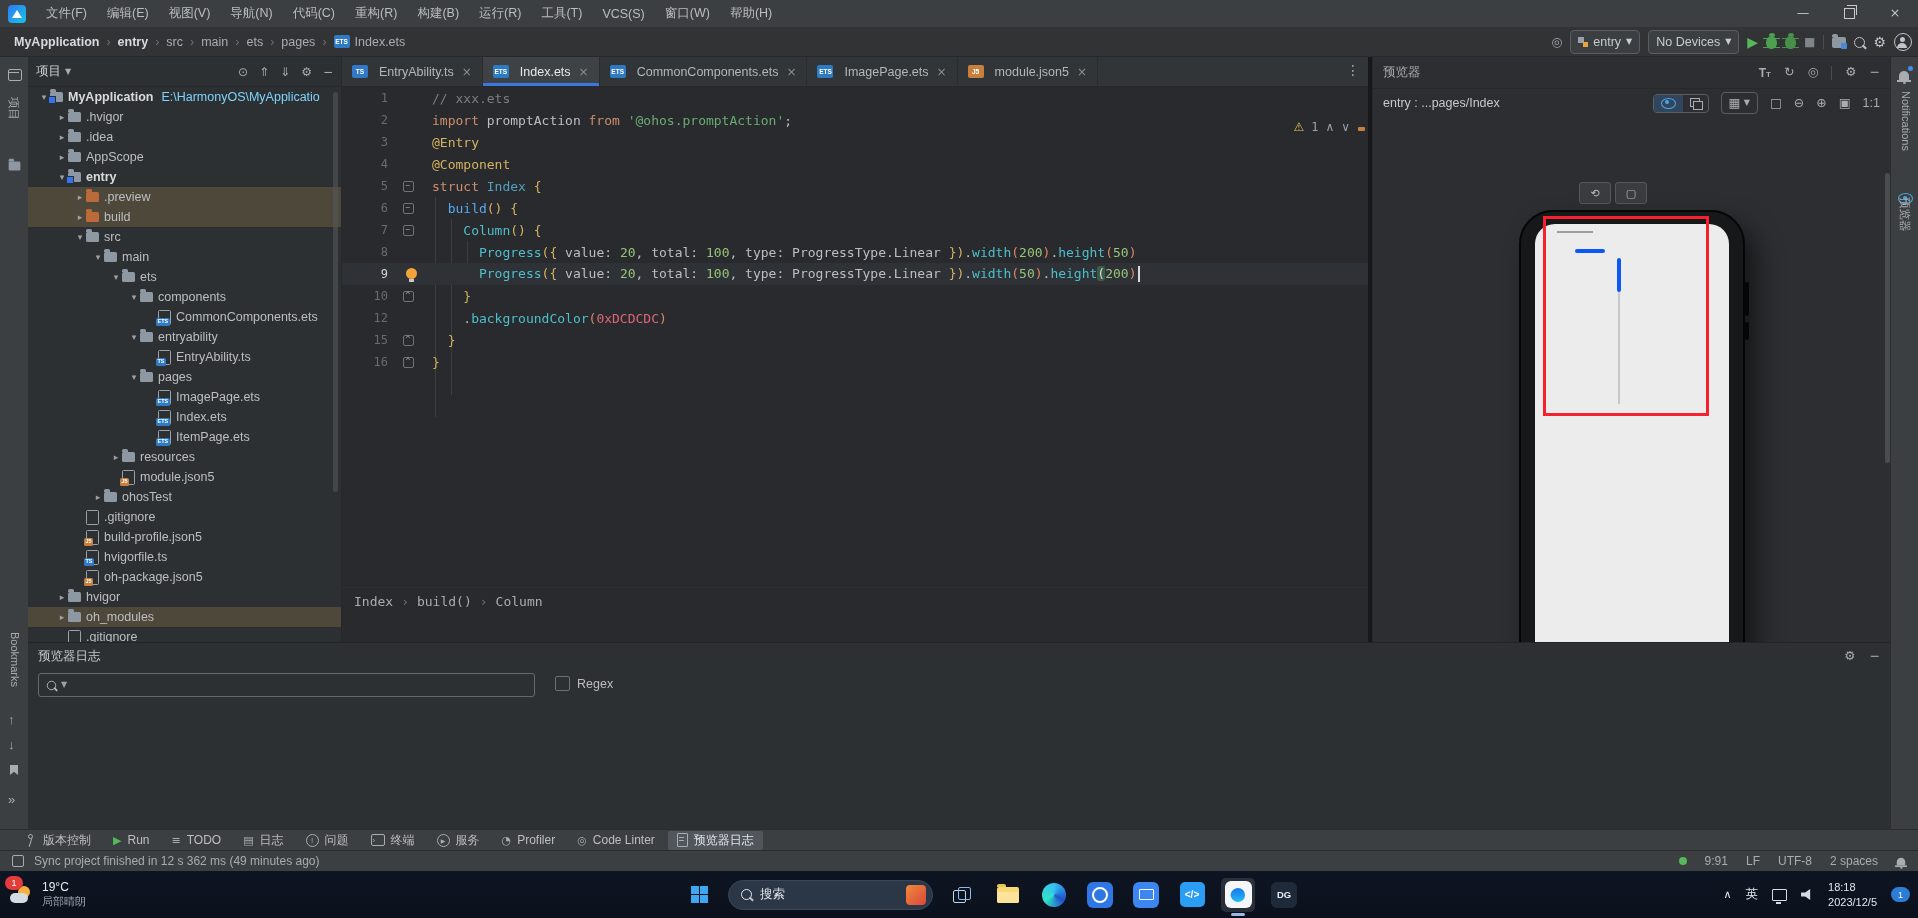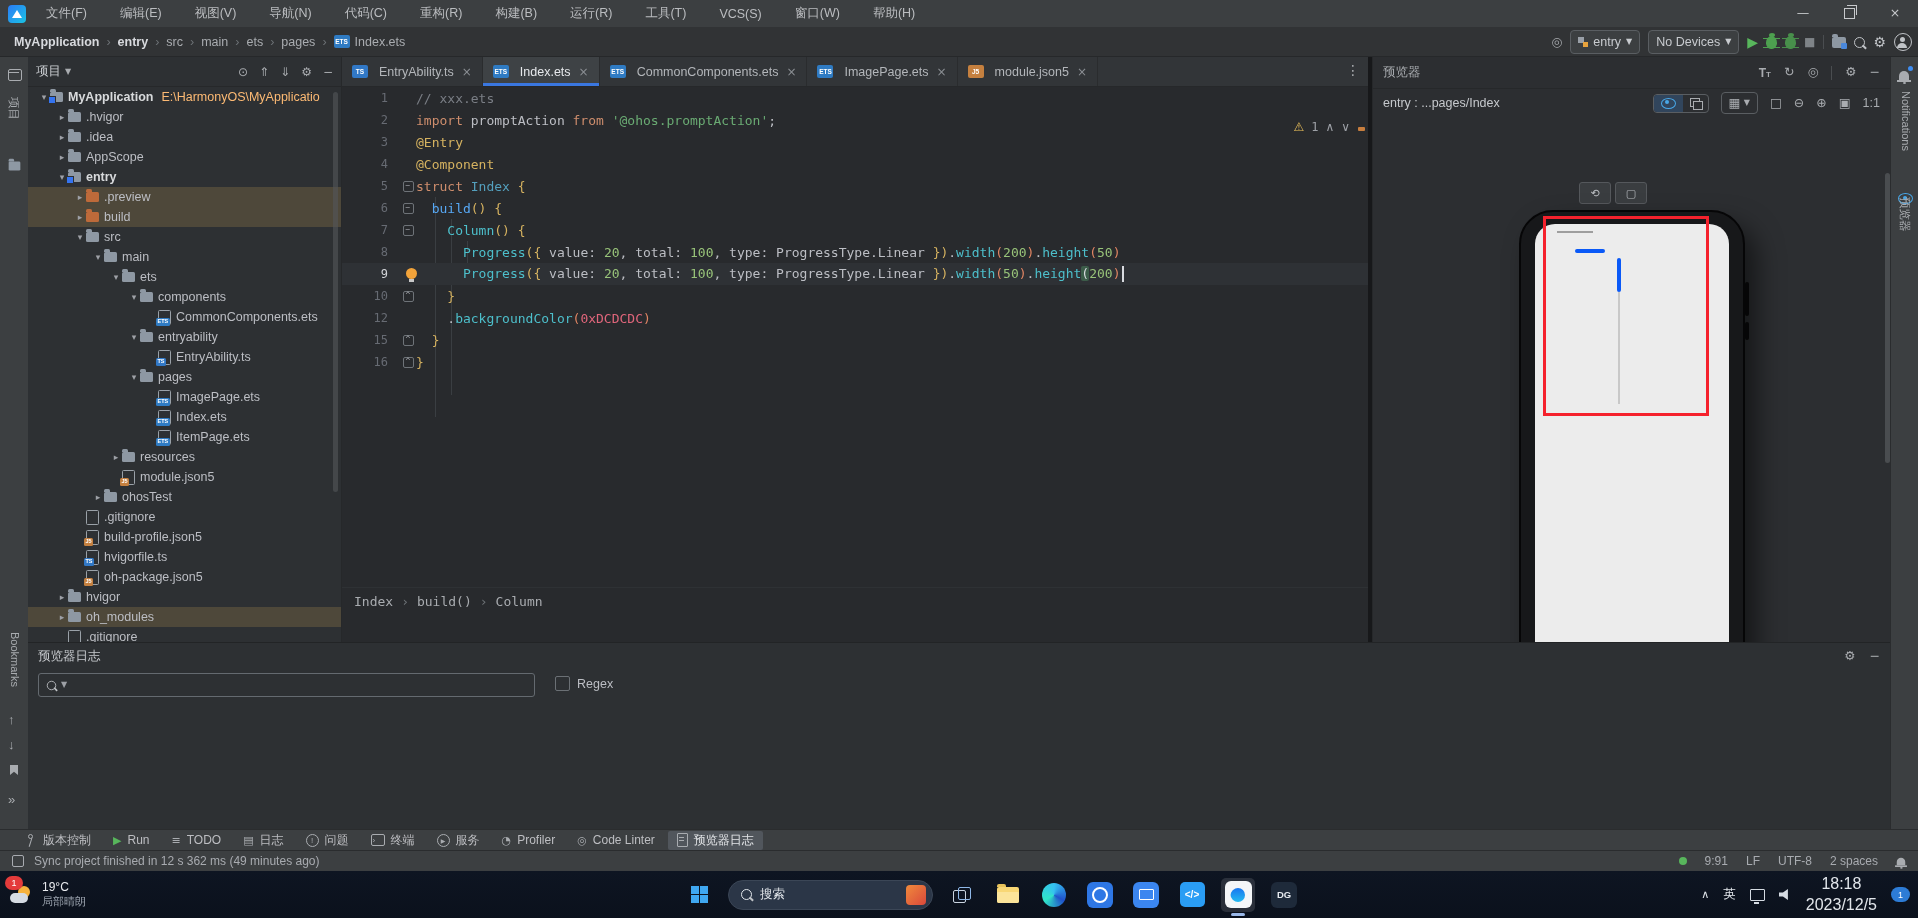--- a/index.html
+++ b/index.html
@@ -1,20 +1,20 @@
 <!DOCTYPE html>
 <html><head>
 <meta charset="utf-8">
 <style>
   html,body{margin:0;padding:0;background:#17181a;}
   #app{position:relative;width:1918px;height:918px;overflow:hidden;
        font-family:"Liberation Sans","DejaVu Sans",sans-serif;color:#BCBEC4;font-size:12.5px;
        -webkit-font-smoothing:antialiased;}
   .abs{position:absolute;}
-  .row{display:flex;align-items:center;gap:13px;}
+  .row{display:flex;align-items:center;}
   .gi{font-family:"DejaVu Sans",sans-serif;font-style:normal;line-height:1;display:inline-block;}
 
   
   #menubar{left:0;top:0;width:1918px;height:27px;background:#3C3F41;display:flex;align-items:center;}
   #logo{width:18px;height:18px;border-radius:4px;margin:0 10px 0 8px;
         background:linear-gradient(135deg,#2b7bf6,#19c3e3);position:relative;}
   #logo::after{content:"";position:absolute;left:4px;top:5px;border-left:5px solid transparent;border-right:5px solid transparent;border-bottom:8px solid #fff;}
   .menu-item{padding:0 10px;height:27px;display:flex;align-items:center;color:#BBBDC0;cursor:default;}
   #win-title{position:absolute;left:0;right:0;text-align:center;color:#8C9096;pointer-events:none;}
   .winbtn{width:46px;height:27px;display:flex;align-items:center;justify-content:center;color:#C7C9CC;}
@@ -69,21 +69,21 @@
   #proj-header .ttl{color:#C8CBCF;margin-right:4px;}
   #proj-header .hicons{margin-left:auto;display:flex;gap:11px;color:#A9ACB0;font-size:12px;}
   .i-winproj{width:12px;height:10px;border:1.4px solid #A9ACB0;border-radius:2px;position:relative;display:inline-block;}
   .i-winproj::before{content:"";position:absolute;left:0;top:2px;width:10px;height:1.4px;background:#A9ACB0;}
   #tree{position:relative;}
   .trow{height:20px;display:flex;align-items:center;white-space:nowrap;}
   .trow.sel{background:#4E483A;}
   .tchev{width:12px;text-align:center;color:#9DA0A6;font-size:9px;flex:none;}
   .tlabel{margin-left:5px;}
   .tlabel.bold{color:#D8DADC;font-weight:bold;}
-  .tpath{color:#fdba74;margin-left:8px;}
+  .tpath{color:#7dd3fc;margin-left:8px;}
   .i-folder{width:13px;height:10px;background:#8E98A3;border-radius:1.5px;position:relative;flex:none;display:inline-block;}
   .i-folder::before{content:"";position:absolute;left:0;top:-3px;width:6px;height:3px;background:#8E98A3;border-radius:1.5px 1.5px 0 0;}
   .i-folder.orange,.i-folder.orange::before{background:#BD6A3A;}
   .i-folder .mod{position:absolute;left:-2px;bottom:-2px;width:6px;height:6px;background:#3574F0;border:1px solid #2D3033;}
   .i-file{width:11px;height:13px;background:transparent;border:1.2px solid #9AA1A8;border-radius:1.5px;position:relative;flex:none;display:inline-block;}
   .i-file .badge{position:absolute;left:-3px;bottom:-2px;background:#2F7BC3;color:#fff;font-size:5.5px;font-weight:bold;padding:0.5px 1.5px;border-radius:1.5px;line-height:1.2;}
   .i-file .badge.ts{background:#3178C6;}
   .i-file .badge.json{background:#C5803F;}
   #tree-scroll{position:absolute;right:3px;top:35px;width:5px;height:400px;background:#53565A;border-radius:3px;opacity:.6;}
 
@@ -95,21 +95,21 @@
   .tab.active::after{content:"";position:absolute;left:0;right:0;bottom:0;height:3px;background:#3A77E0;}
   .tab .x{color:#8b8f94;font-size:12px;margin-left:2px;}
   #kebab{position:absolute;right:8px;top:6px;color:#A9ACB0;font-size:14px;}
   #codearea{position:relative;height:528px;overflow:hidden;font-family:"DejaVu Sans Mono","Liberation Mono",monospace;font-size:13px;}
   .cl{height:22px;display:flex;align-items:center;position:relative;}
   .cl.cur{background:#2E3135;}
   .ln{width:46px;text-align:right;padding-right:12px;color:#676B73;flex:none;font-size:12px;}
   .cl.cur .ln{color:#D3D5D9;}
   .foldslot{width:16px;flex:none;color:#9DA0A6;font-size:8px;display:flex;align-items:center;justify-content:center;}
   .foldbox{width:9px;height:9px;border:1px solid #6E7378;border-radius:2px;display:flex;align-items:center;justify-content:center;line-height:1;background:#282A2D;}
-  .codetxt{white-space:pre;}
+  .codetxt{white-space:pre;margin-left:16px;}
   .tk-c{color:#7A7E85;} .tk-d{color:#BCBEC4;} .tk-k{color:#CF8E6D;} .tk-a{color:#D5B260;}
   .tk-t{color:#54A0BE;} .tk-f{color:#57A8F5;} .tk-m{color:#4DBFCB;} .tk-n{color:#98C379;}
   .tk-s{color:#6AAB73;} .tk-h{color:#E0667B;} .tk-g{color:#D5B260;} .tk-p{color:#E08563;}
   .tk-M{color:#D5D8DC;background:#3C5C49;border-radius:2px;}
   .caret{display:inline-block;width:2px;height:16px;background:#D8DADF;vertical-align:middle;margin-left:1px;}
   .bulb{position:absolute;left:64px;top:5px;width:11px;height:11px;border-radius:50%;background:#F2A33A;}
   .bulb::after{content:"";position:absolute;left:3px;bottom:-2.5px;width:5px;height:2.5px;background:#C8C8C8;}
   .iguide{position:absolute;width:1px;background:#3A3E42;}
   #stripe-warn{position:absolute;right:3px;top:40px;width:7px;height:4px;background:#C77E3E;border-radius:1px;}
   #inspect-widget{position:absolute;right:18px;top:33px;display:flex;align-items:center;gap:7px;color:#9DA0A6;font-size:12px;}
@@ -207,21 +207,21 @@
   .i-appblue2{width:26px;height:26px;border-radius:6px;background:#3B86F0;display:flex;align-items:center;justify-content:center;}
   .i-appblue2::after{content:"";width:13px;height:9px;border:1.6px solid #fff;border-radius:1px;}
   .i-vscode{width:25px;height:25px;border-radius:5px;background:#2A9DF4;color:#fff;font-size:10px;display:flex;align-items:center;justify-content:center;font-weight:bold;}
   .i-deveco{width:27px;height:27px;border-radius:6px;background:#F4F6F8;display:flex;align-items:center;justify-content:center;}
   .i-deveco::after{content:"";width:14px;height:14px;border-radius:50% 50% 50% 6px;background:linear-gradient(135deg,#1668F0,#27C8F0);transform:rotate(45deg);}
   .i-dg{width:26px;height:26px;border-radius:6px;background:#1E2A3A;color:#E6EAEF;font-size:9.5px;font-weight:bold;display:flex;align-items:center;justify-content:center;}
   #tb-right{position:absolute;right:8px;display:flex;align-items:center;gap:14px;height:47px;color:#E2E6EB;}
   .i-net{width:13px;height:10px;border:1.4px solid #D5DBE2;border-radius:1px;position:relative;}
   .i-net::after{content:"";position:absolute;left:3px;bottom:-4px;width:5px;height:1.6px;background:#D5DBE2;}
   .i-speaker{width:13px;height:11px;background:#D5DBE2;clip-path:polygon(0 32%,32% 32%,70% 0,70% 100%,32% 68%,0 68%);}
-  #clock{text-align:center;font-size:16px;line-height:1.3;}
+  #clock{text-align:left;font-size:11px;line-height:1.3;}
   .bluebadge{min-width:15px;height:15px;border-radius:8px;background:#2D7CD6;color:#fff;font-size:9px;display:flex;align-items:center;justify-content:center;padding:0 2px;}
 </style>
 </head>
 <body>
 
 <div id="app">
 
   <div id="menubar" class="abs">
     <div id="logo"></div>
     <div id="menu-items" class="row">

